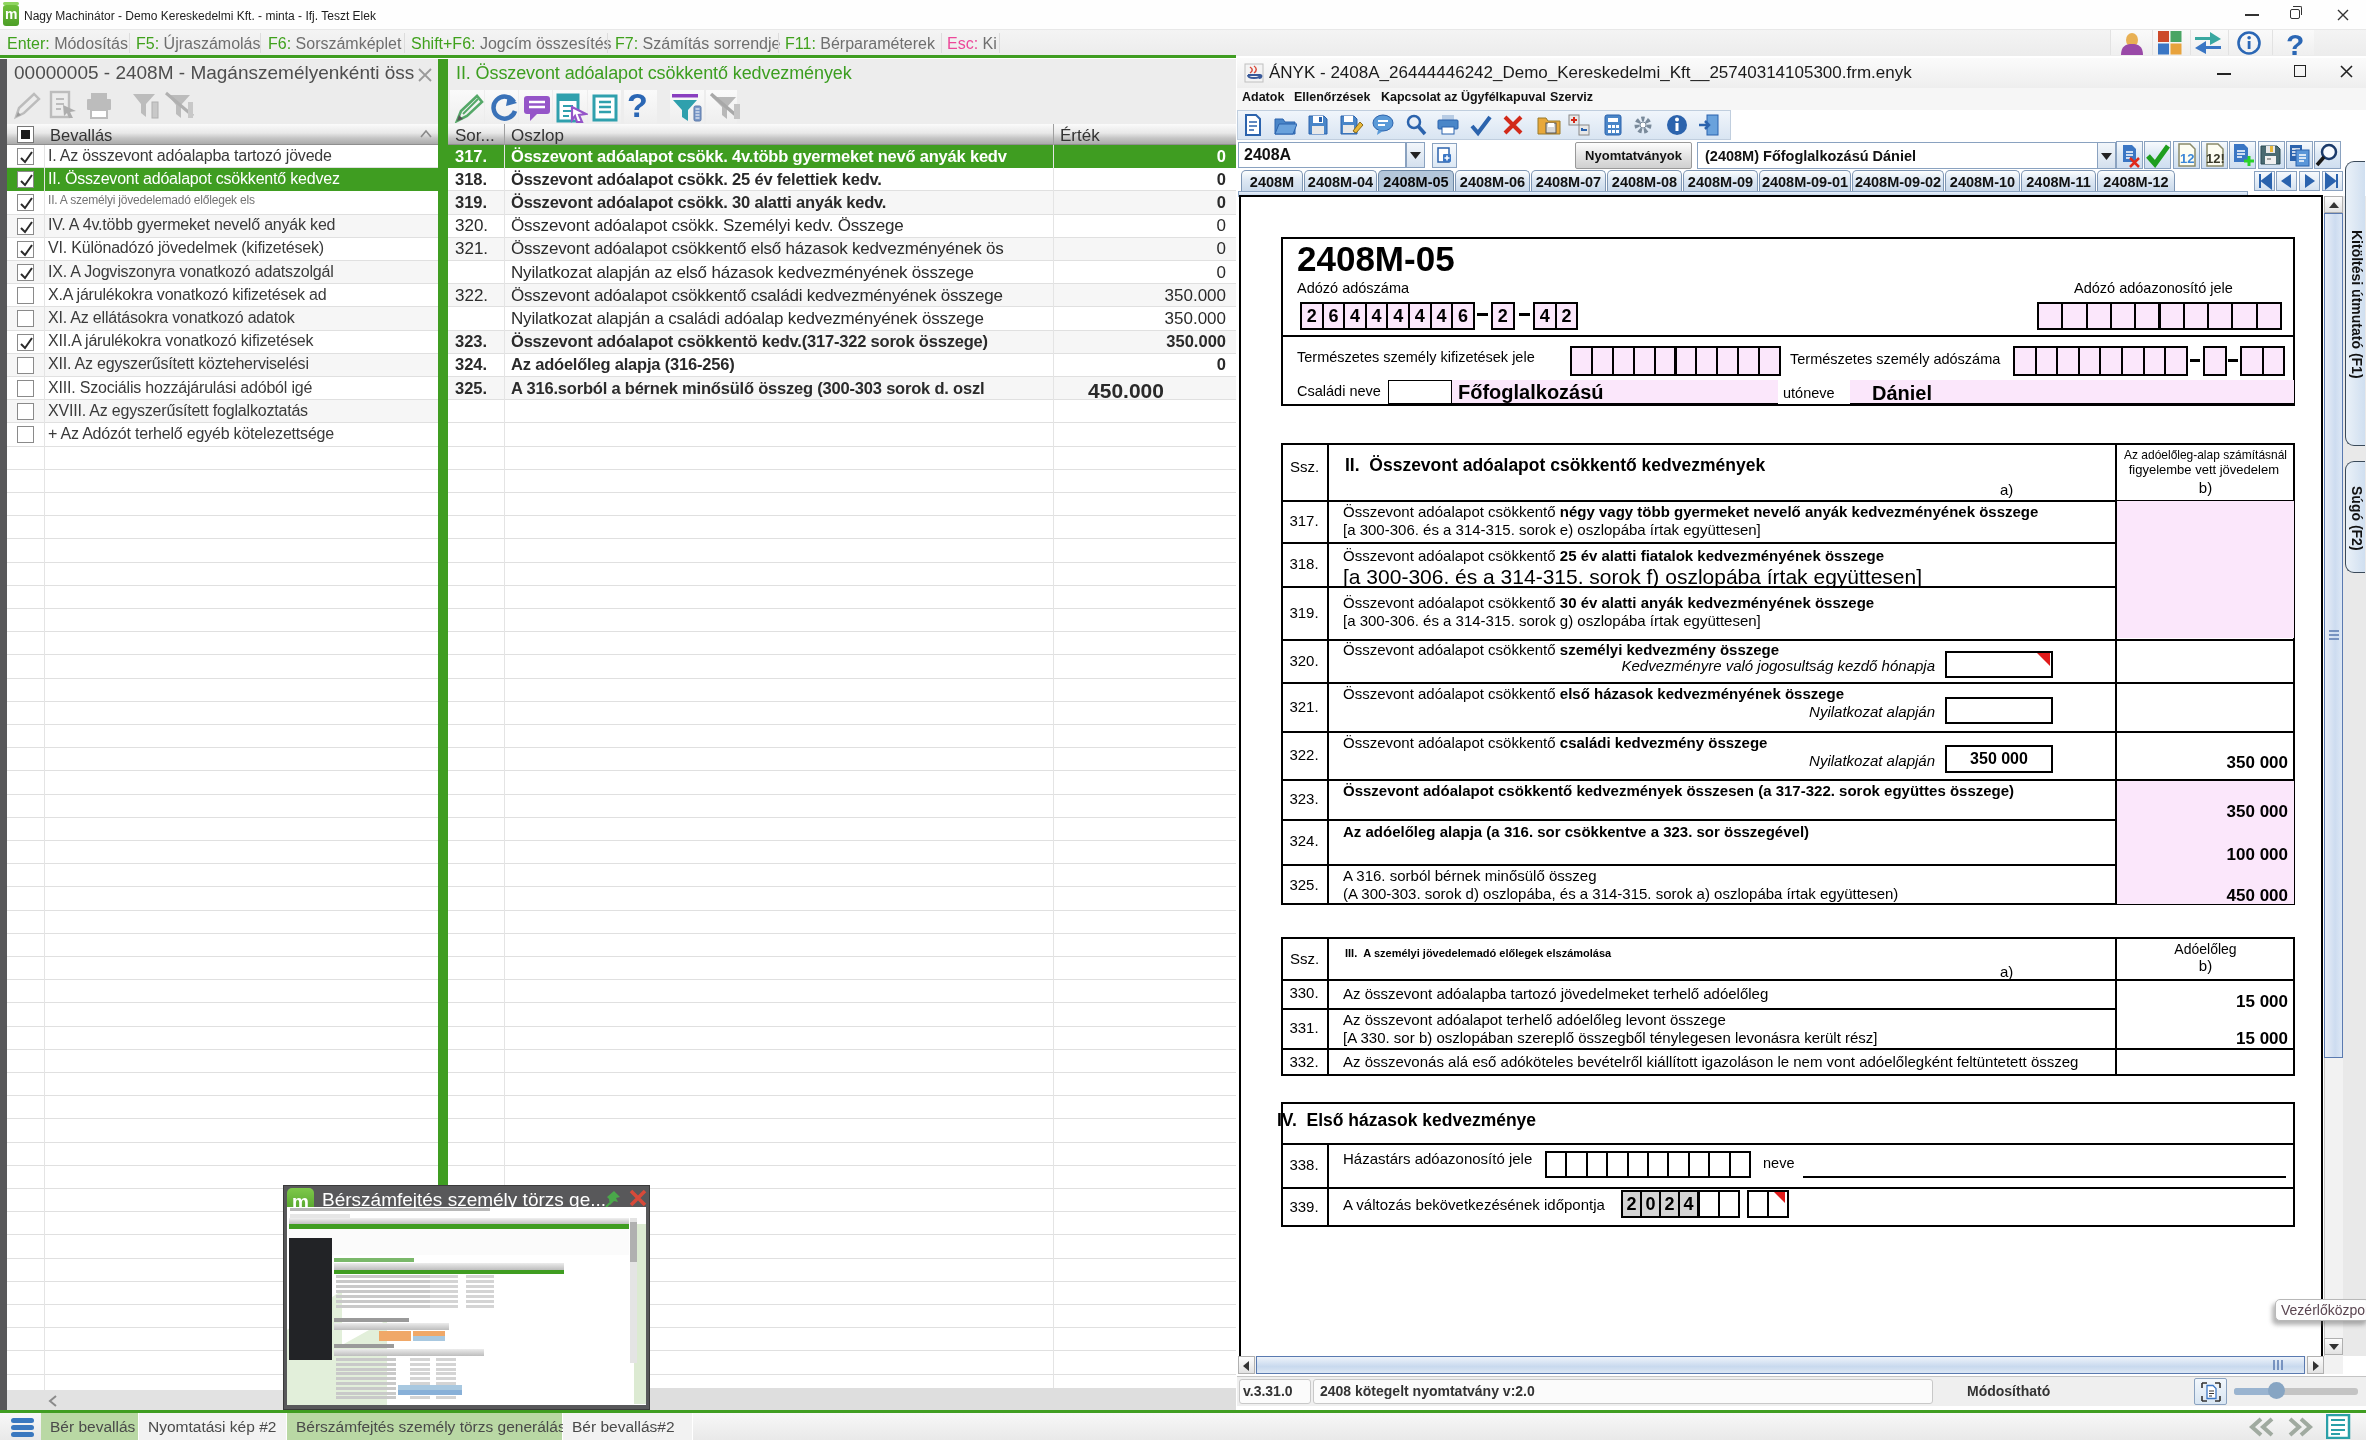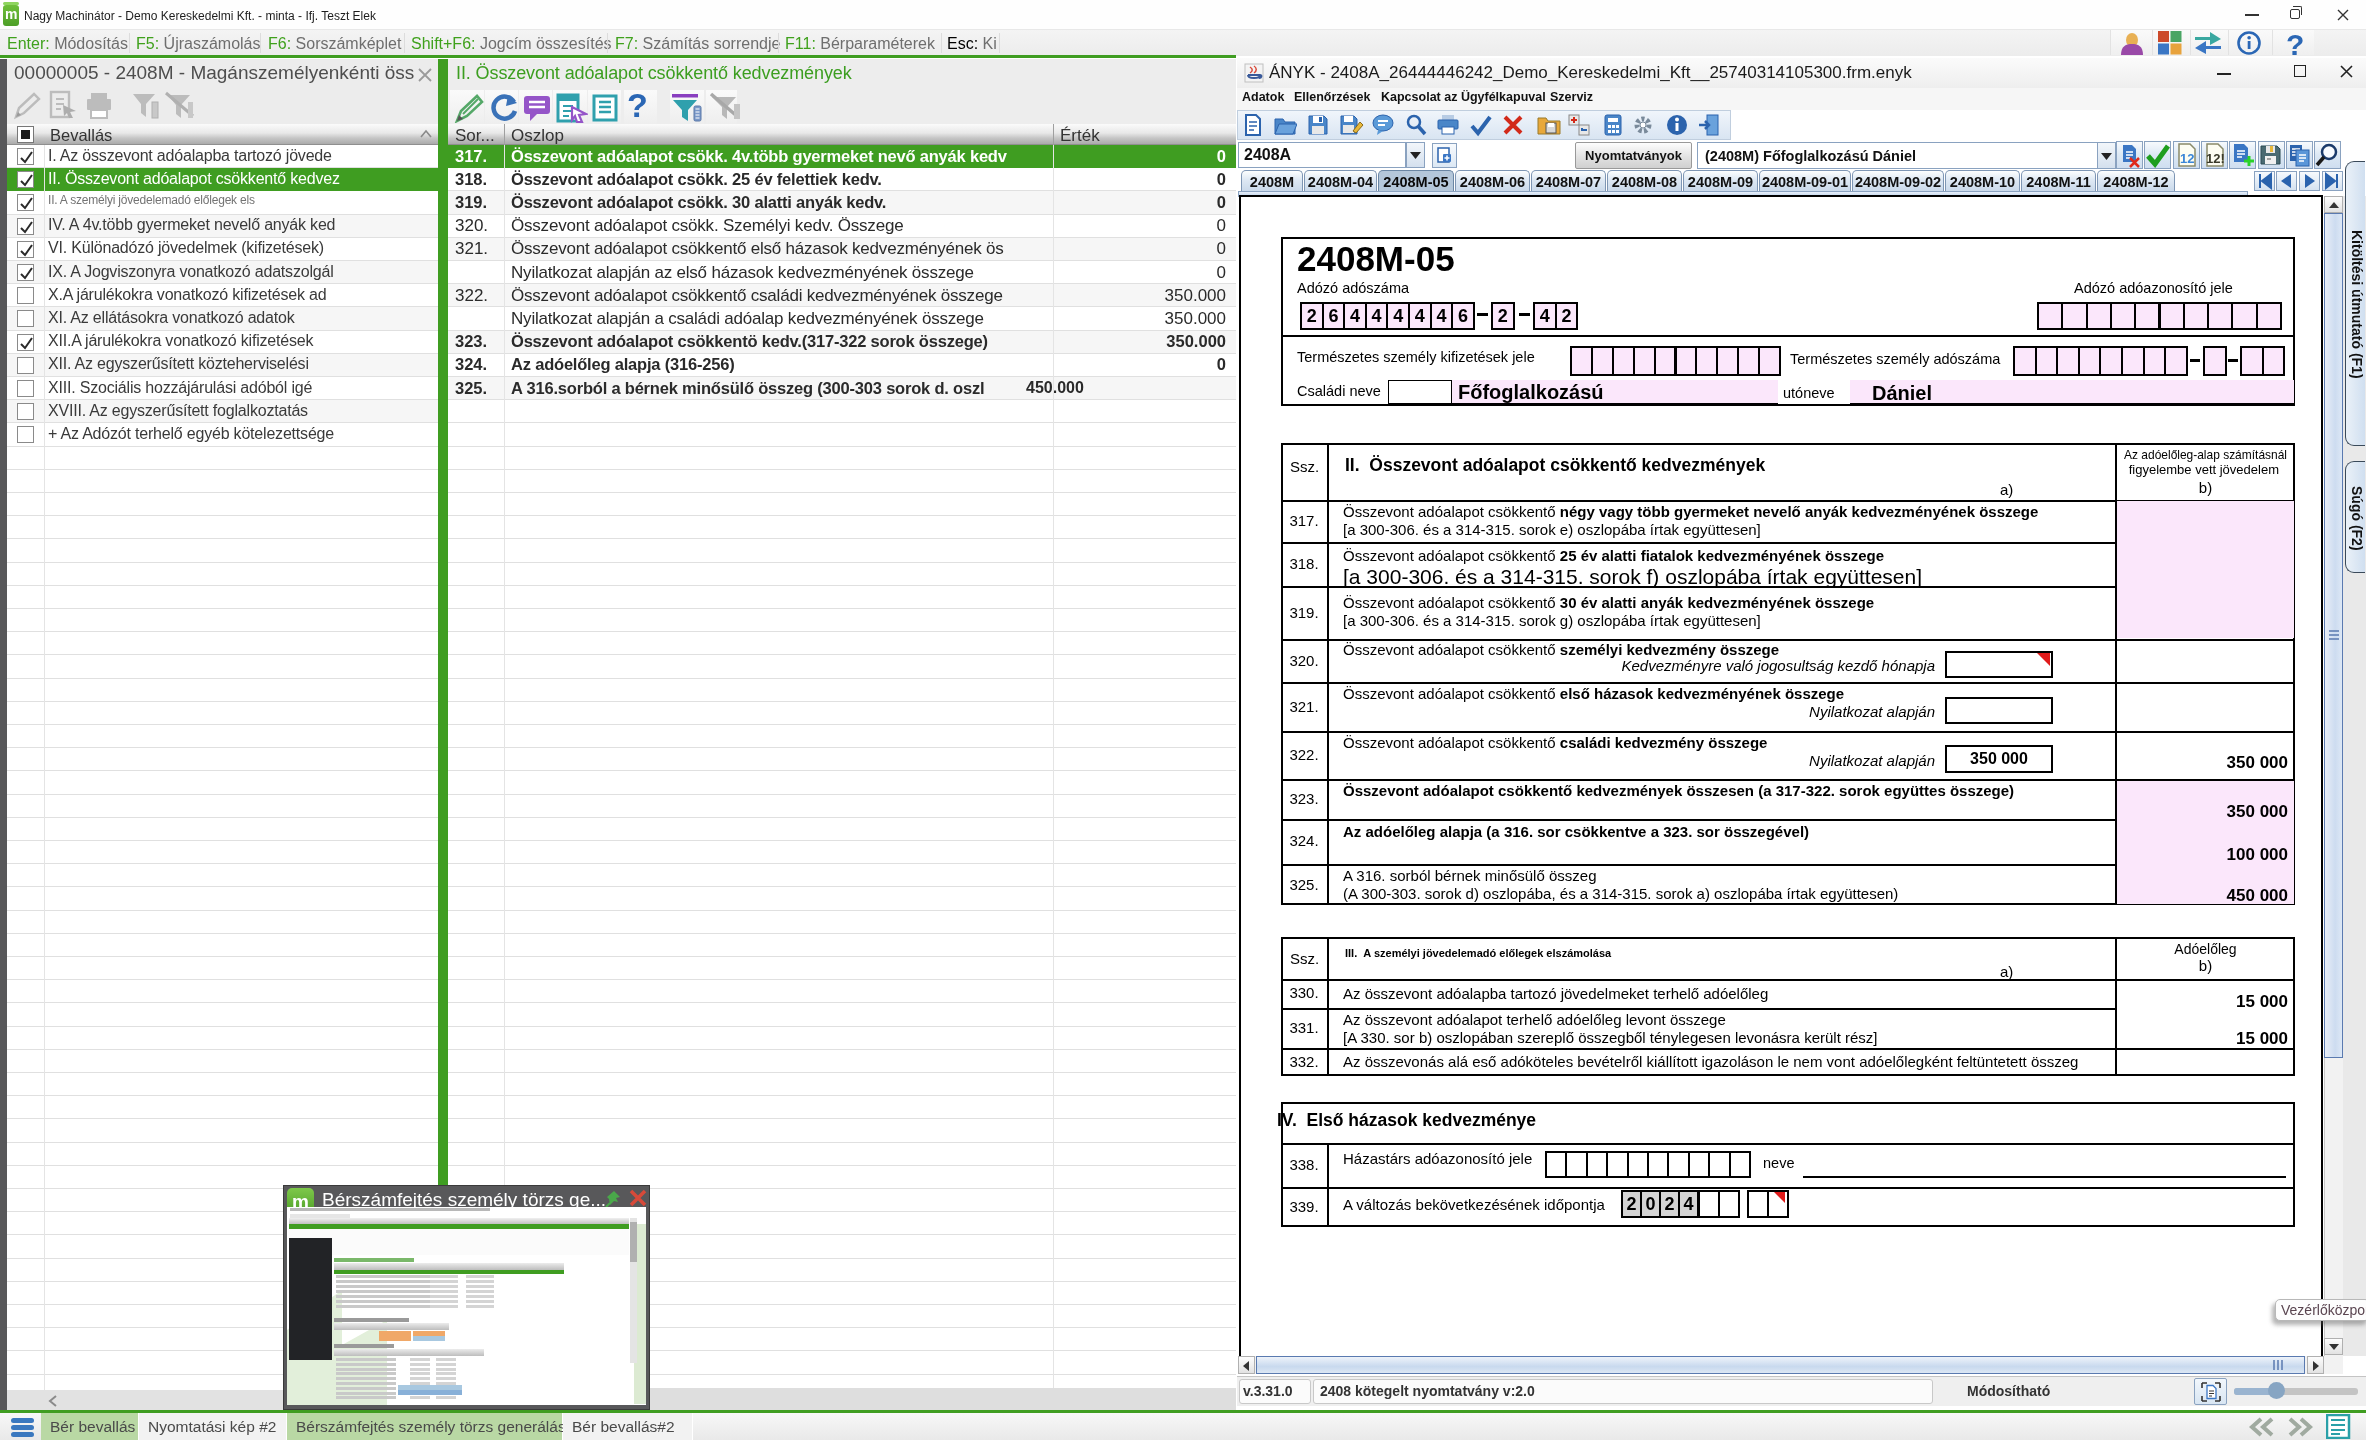--- a/index.html
+++ b/index.html
@@ -26,21 +26,21 @@
     <path d="M2 2 L12 12 M12 2 L2 12" stroke="#333" stroke-width="1.4"></path>
   </svg>
 <div class="bx" style="left:0;top:30px;width:2366px;height:26px;background:linear-gradient(#f4f4f4,#ececec)"></div>
 <div class="bx" style="left:0;top:55px;width:1236px;height:3px;background:#3f9d21"></div>
 <div class="a" style="left:7px;top:35px;font-size:16px;white-space:nowrap"><span style="color:#3fa11c">Enter:</span><span style="color:#6e6e6e"> Módosítás</span></div>
 <div class="a" style="left:136px;top:35px;font-size:16px;white-space:nowrap"><span style="color:#3fa11c">F5:</span><span style="color:#6e6e6e"> Újraszámolás</span></div>
 <div class="a" style="left:268px;top:35px;font-size:16px;white-space:nowrap"><span style="color:#3fa11c">F6:</span><span style="color:#6e6e6e"> Sorszámképlet</span></div>
 <div class="a" style="left:411px;top:35px;font-size:16px;white-space:nowrap"><span style="color:#3fa11c">Shift+F6:</span><span style="color:#6e6e6e"> Jogcím összesítés</span></div>
 <div class="a" style="left:615px;top:35px;font-size:16px;white-space:nowrap"><span style="color:#3fa11c">F7:</span><span style="color:#6e6e6e"> Számítás sorrendje</span></div>
 <div class="a" style="left:785px;top:35px;font-size:16px;white-space:nowrap"><span style="color:#3fa11c">F11:</span><span style="color:#6e6e6e"> Bérparaméterek</span></div>
-<div class="a" style="left:947px;top:35px;font-size:16px;white-space:nowrap"><span style="color:#000000">Esc:</span><span style="color:#6e6e6e"> Ki</span></div>
+<div class="a" style="left:947px;top:35px;font-size:16px;white-space:nowrap"><span style="color:#ec4899">Esc:</span><span style="color:#6e6e6e"> Ki</span></div>
 <div class="a" style="left:129px;top:33px;width:1px;height:20px;background:#dcdcdc"></div>
 <div class="a" style="left:260px;top:33px;width:1px;height:20px;background:#dcdcdc"></div>
 <div class="a" style="left:404px;top:33px;width:1px;height:20px;background:#dcdcdc"></div>
 <div class="a" style="left:607px;top:33px;width:1px;height:20px;background:#dcdcdc"></div>
 <div class="a" style="left:778px;top:33px;width:1px;height:20px;background:#dcdcdc"></div>
 <div class="a" style="left:941px;top:33px;width:1px;height:20px;background:#dcdcdc"></div>
 <div class="a" style="left:999px;top:33px;width:1px;height:20px;background:#dcdcdc"></div>
 <div class="bx" style="left:2110px;top:30px;width:42px;height:25px;background:linear-gradient(#fafafa,#efefef);border-left:1px solid #e2e2e2"></div>
 <div class="bx" style="left:2152px;top:30px;width:38px;height:25px;background:linear-gradient(#fafafa,#efefef);border-left:1px solid #e2e2e2"></div>
 <div class="bx" style="left:2190px;top:30px;width:38px;height:25px;background:linear-gradient(#fafafa,#efefef);border-left:1px solid #e2e2e2"></div>
@@ -345,21 +345,21 @@
 <div class="bx" style="left:448px;top:330.6px;width:788px;height:22.2px;background:#f6f6f6"></div>
 <div class="a" style="left:455px;top:332.1px;font-size:16.5px;font-weight:bold;color:#2a2a2a">323.</div>
 <div class="a" style="left:511px;top:332.1px;font-size:16.5px;font-weight:bold;color:#2a2a2a;white-space:nowrap;letter-spacing:-0.2px">Összevont adóalapot csökkentö kedv.(317-322 sorok összege)</div>
 <div class="a" style="left:1026px;top:332.1px;width:200px;text-align:right;font-size:16.5px;font-weight:bold;color:#2a2a2a">350.000</div>
 <div class="a" style="left:455px;top:355.3px;font-size:16.5px;font-weight:bold;color:#2a2a2a">324.</div>
 <div class="a" style="left:511px;top:355.3px;font-size:16.5px;font-weight:bold;color:#2a2a2a;white-space:nowrap;letter-spacing:-0.2px">Az adóelőleg alapja (316-256)</div>
 <div class="a" style="left:1026px;top:355.3px;width:200px;text-align:right;font-size:16.5px;font-weight:bold;color:#2a2a2a">0</div>
 <div class="bx" style="left:448px;top:377.0px;width:788px;height:22.2px;background:#f6f6f6"></div>
 <div class="a" style="left:455px;top:378.5px;font-size:16.5px;font-weight:bold;color:#2a2a2a">325.</div>
 <div class="a" style="left:511px;top:378.5px;font-size:16.5px;font-weight:bold;color:#2a2a2a;white-space:nowrap;letter-spacing:-0.2px">A 316.sorból a bérnek minősülő összeg (300-303 sorok d. oszl</div>
-<div class="a" style="left:1026px;top:378.5px;width:200px;text-align:left;font-size:16px;font-weight:bold;color:#2a2a2a">450.000</div>
+<div class="a" style="left:1026px;top:378.5px;width:200px;text-align:center;font-size:21px;font-weight:bold;color:#2a2a2a">450.000</div>
 <div class="a" style="left:504px;top:145px;width:1px;height:1245px;background:#e4e4e4"></div>
 <div class="a" style="left:1053px;top:145px;width:1px;height:1245px;background:#e4e4e4"></div>
 <div class="bx" style="left:448px;top:1388px;width:788px;height:23px;background:#dedede"></div>
 <div class="bx" style="left:0;top:1410px;width:2366px;height:3px;background:#3f9d21"></div>
 <div class="bx" style="left:0;top:1413px;width:2366px;height:27px;background:linear-gradient(#f7f7f7,#e9e9e9)"></div>
 <div class="a" style="left:11px;top:1418px;width:23px;height:5px;border-radius:2.5px;background:#3a78bf"></div>
 <div class="a" style="left:11px;top:1425px;width:23px;height:5px;border-radius:2.5px;background:#3a78bf"></div>
 <div class="a" style="left:11px;top:1432px;width:23px;height:5px;border-radius:2.5px;background:#3a78bf"></div>
 <div class="bx" style="left:41px;top:1413px;width:98px;height:27px;background:#b9d8a4;border-right:1px solid #fff"></div>
 <div class="a" style="left:50px;top:1418px;font-size:15.5px;color:#4a4a4a;white-space:nowrap">Bér bevallás</div>

